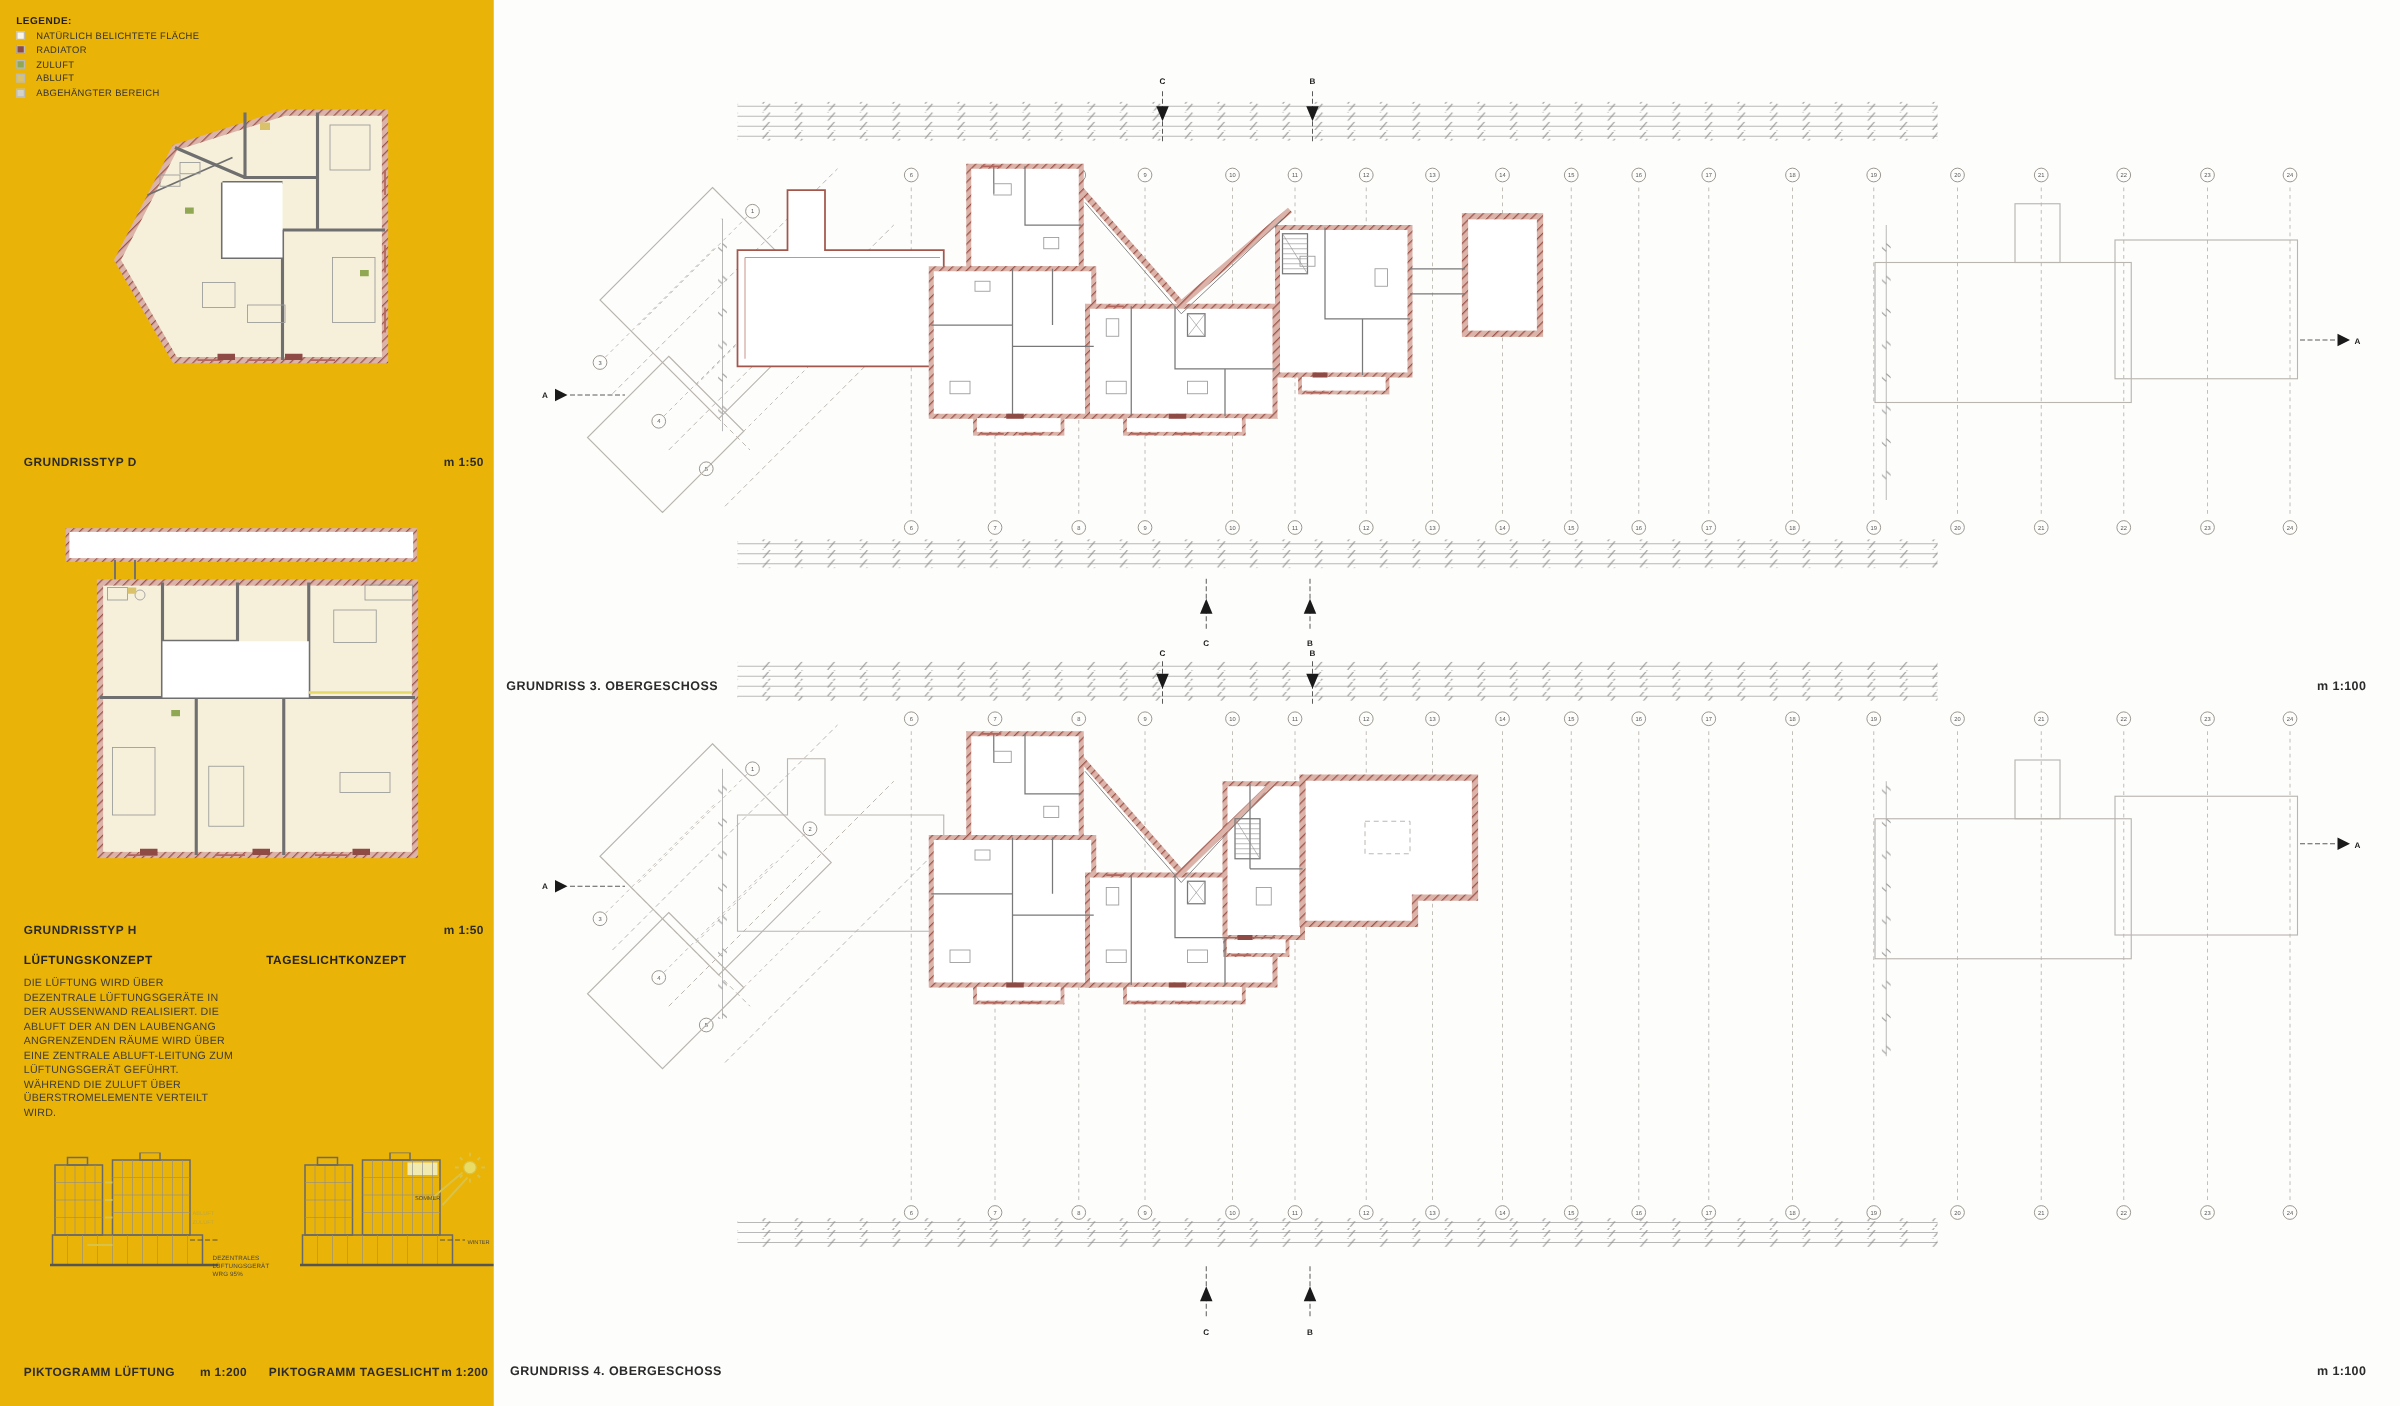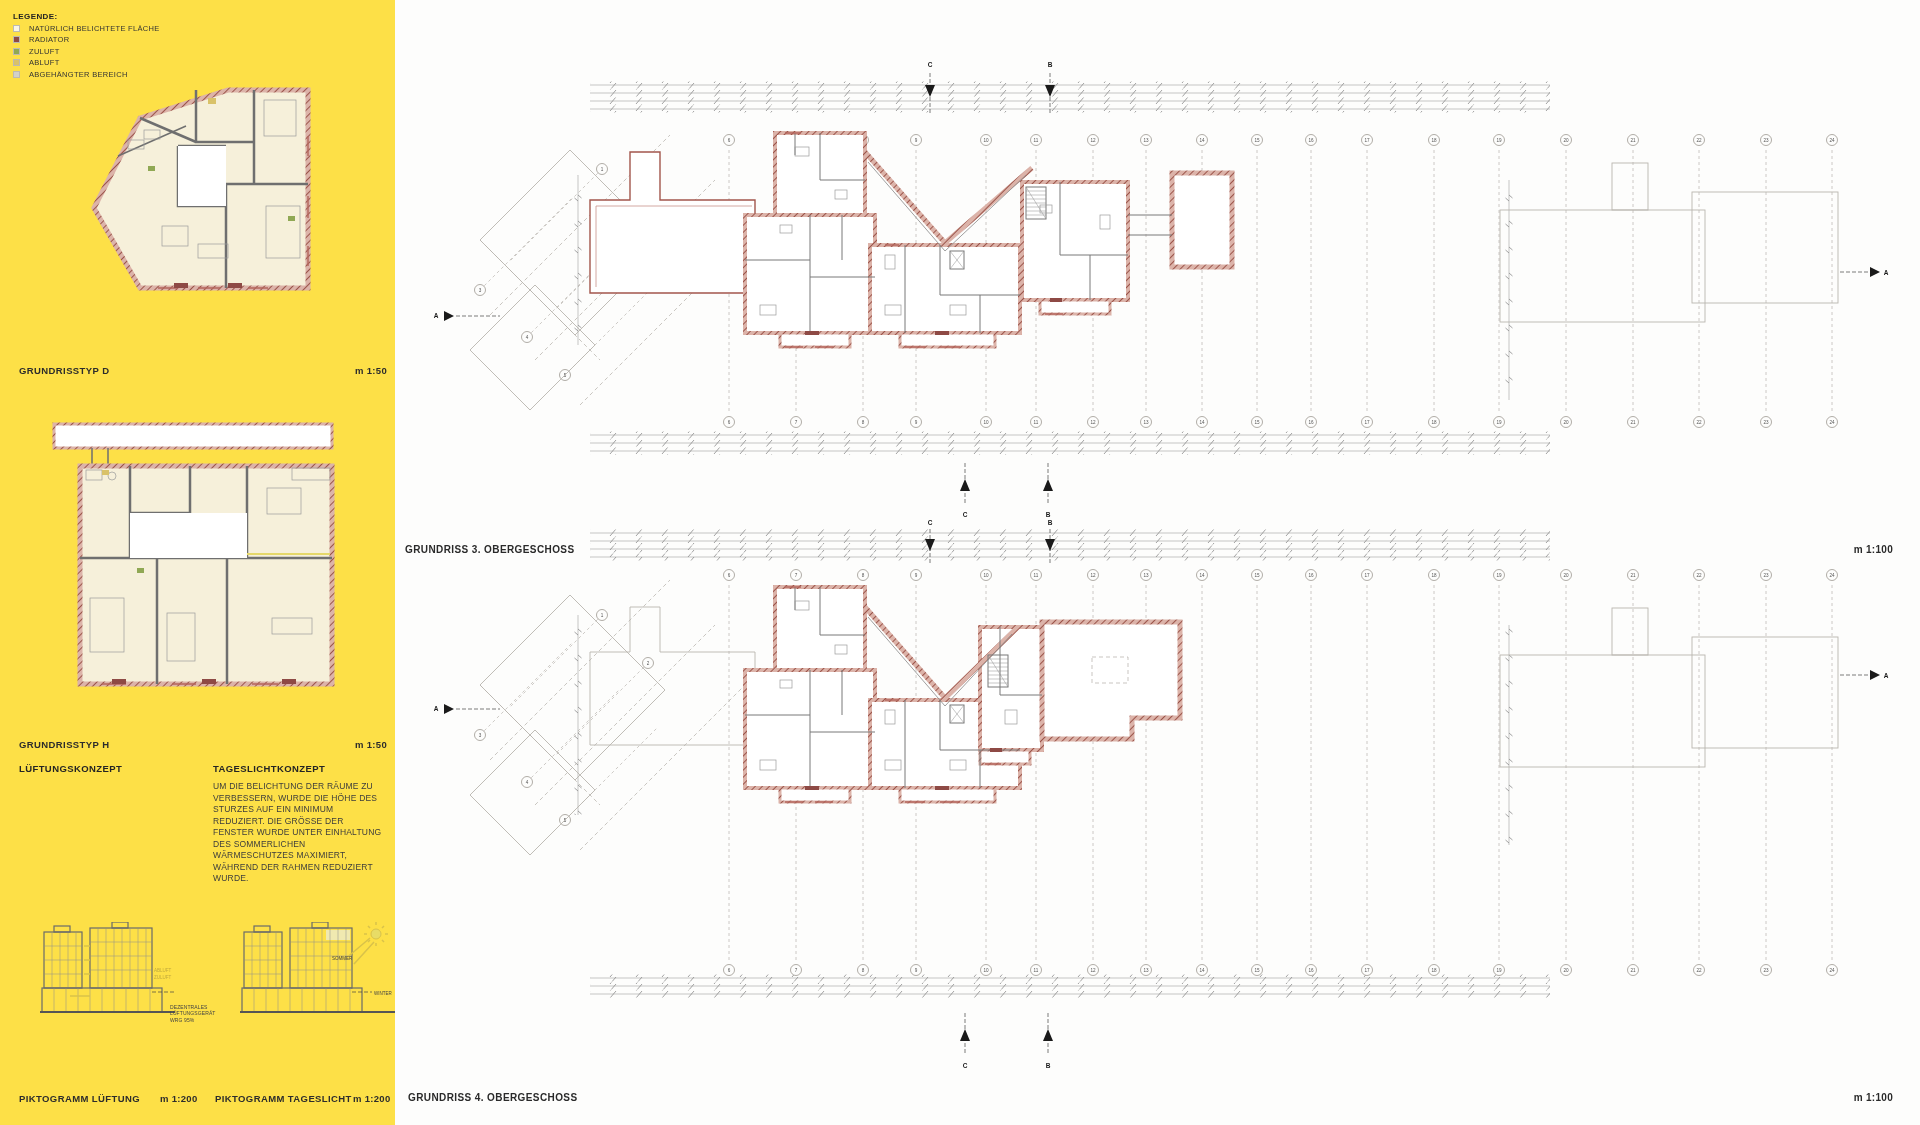--- a/index.html
+++ b/index.html
@@ -1,20 +1,20 @@
 <!DOCTYPE html>
 <html><head>
 <meta charset="utf-8">
 <style>
   html,body{margin:0;padding:0;}
   body{width:1920px;height:1125px;position:relative;overflow:hidden;background:#fdfdfc;
        font-family:"Liberation Sans","DejaVu Sans",sans-serif;color:#2e2e2e;}
   .abs{position:absolute;}
   
-  #sidebar{left:0;top:0;width:395px;height:1125px;background:#fde047;}
+  #sidebar{left:0;top:0;width:395px;height:1125px;background:#eab308;}
   .legend-title{font-size:8px;font-weight:bold;letter-spacing:.4px;text-transform:uppercase;color:#222;}
   .legend-row{display:flex;align-items:center;margin-top:2.5px;}
   .chip{width:7px;height:7px;margin-right:9px;border:1px solid #bdbab1;box-sizing:border-box;flex:0 0 auto;}
   .legend-label{font-size:7.5px;letter-spacing:.3px;text-transform:uppercase;color:#333;white-space:nowrap;}
   .row-label{display:flex;justify-content:space-between;align-items:baseline;}
   .lbl{font-size:9.5px;font-weight:bold;letter-spacing:.4px;text-transform:uppercase;color:#2c2c2c;white-space:nowrap;}
   .scale{font-size:9.5px;font-weight:bold;letter-spacing:.3px;color:#2c2c2c;white-space:nowrap;}
   .concept{width:170px;}
   .concept h3{margin:1px 0 7px 0;font-size:9.5px;font-weight:bold;letter-spacing:.4px;text-transform:uppercase;color:#242424;}
   .concept p{margin:0;font-size:8.5px;line-height:1.36;letter-spacing:.2px;text-transform:uppercase;color:#3c3c3c;}
@@ -143,24 +143,24 @@
     <rect x="60" y="52" width="7" height="5" fill="#d9c269"></rect>
   </svg>
 
   <div class="abs row-label" style="left:19px;top:739px;width:368px;">
     <span class="lbl">Grundrisstyp H</span>
     <span class="scale">m 1:50</span>
   </div>
 
   <div class="abs concept" style="left:19px;top:762px;">
     <h3>Lüftungskonzept</h3>
+    <p>Die Lüftung wird über dezentrale Lüftungsgeräte in der Außenwand realisiert. Die Abluft der an den Laubengang angrenzenden Räume wird über eine zentrale Abluft-Leitung zum Lüftungsgerät geführt. Während die Zuluft über Überstromelemente verteilt wird.</p>
   </div>
   <div class="abs concept" style="left:213px;top:762px;width:174px;">
     <h3>Tageslichtkonzept</h3>
-    <p>Um die Belichtung der Räume zu verbessern, wurde die Höhe des Sturzes auf ein Minimum reduziert. Die Größe der Fenster wurde unter Einhaltung des sommerlichen Wärmeschutzes maximiert, während der Rahmen reduziert wurde.</p>
   </div>
 
   <svg class="abs" style="left:40px;top:922px;" width="135" height="102" viewBox="0 0 135 102">
     <rect class="pictline" fill="#fff" x="4" y="10" width="38" height="56"></rect>
     <path class="pictthin" d="M4,24 H42 M4,38 H42 M4,52 H42 M12,10 V66 M20,10 V66 M28,10 V66 M36,10 V66"></path>
     <rect class="pictline" fill="#fff" x="14" y="4" width="16" height="6"></rect>
     <rect class="pictline" fill="#fff" x="50" y="6" width="62" height="60"></rect>
     <path class="pictthin" d="M50,20 H112 M50,34 H112 M50,48 H112 M58,6 V66 M66,6 V66 M74,6 V66 M82,6 V66 M90,6 V66 M98,6 V66 M106,6 V66"></path>
     <rect class="pictline" fill="#fff" x="72" y="0" width="16" height="6"></rect>
     <rect class="pictline" fill="#fff" x="2" y="66" width="120" height="24"></rect>

